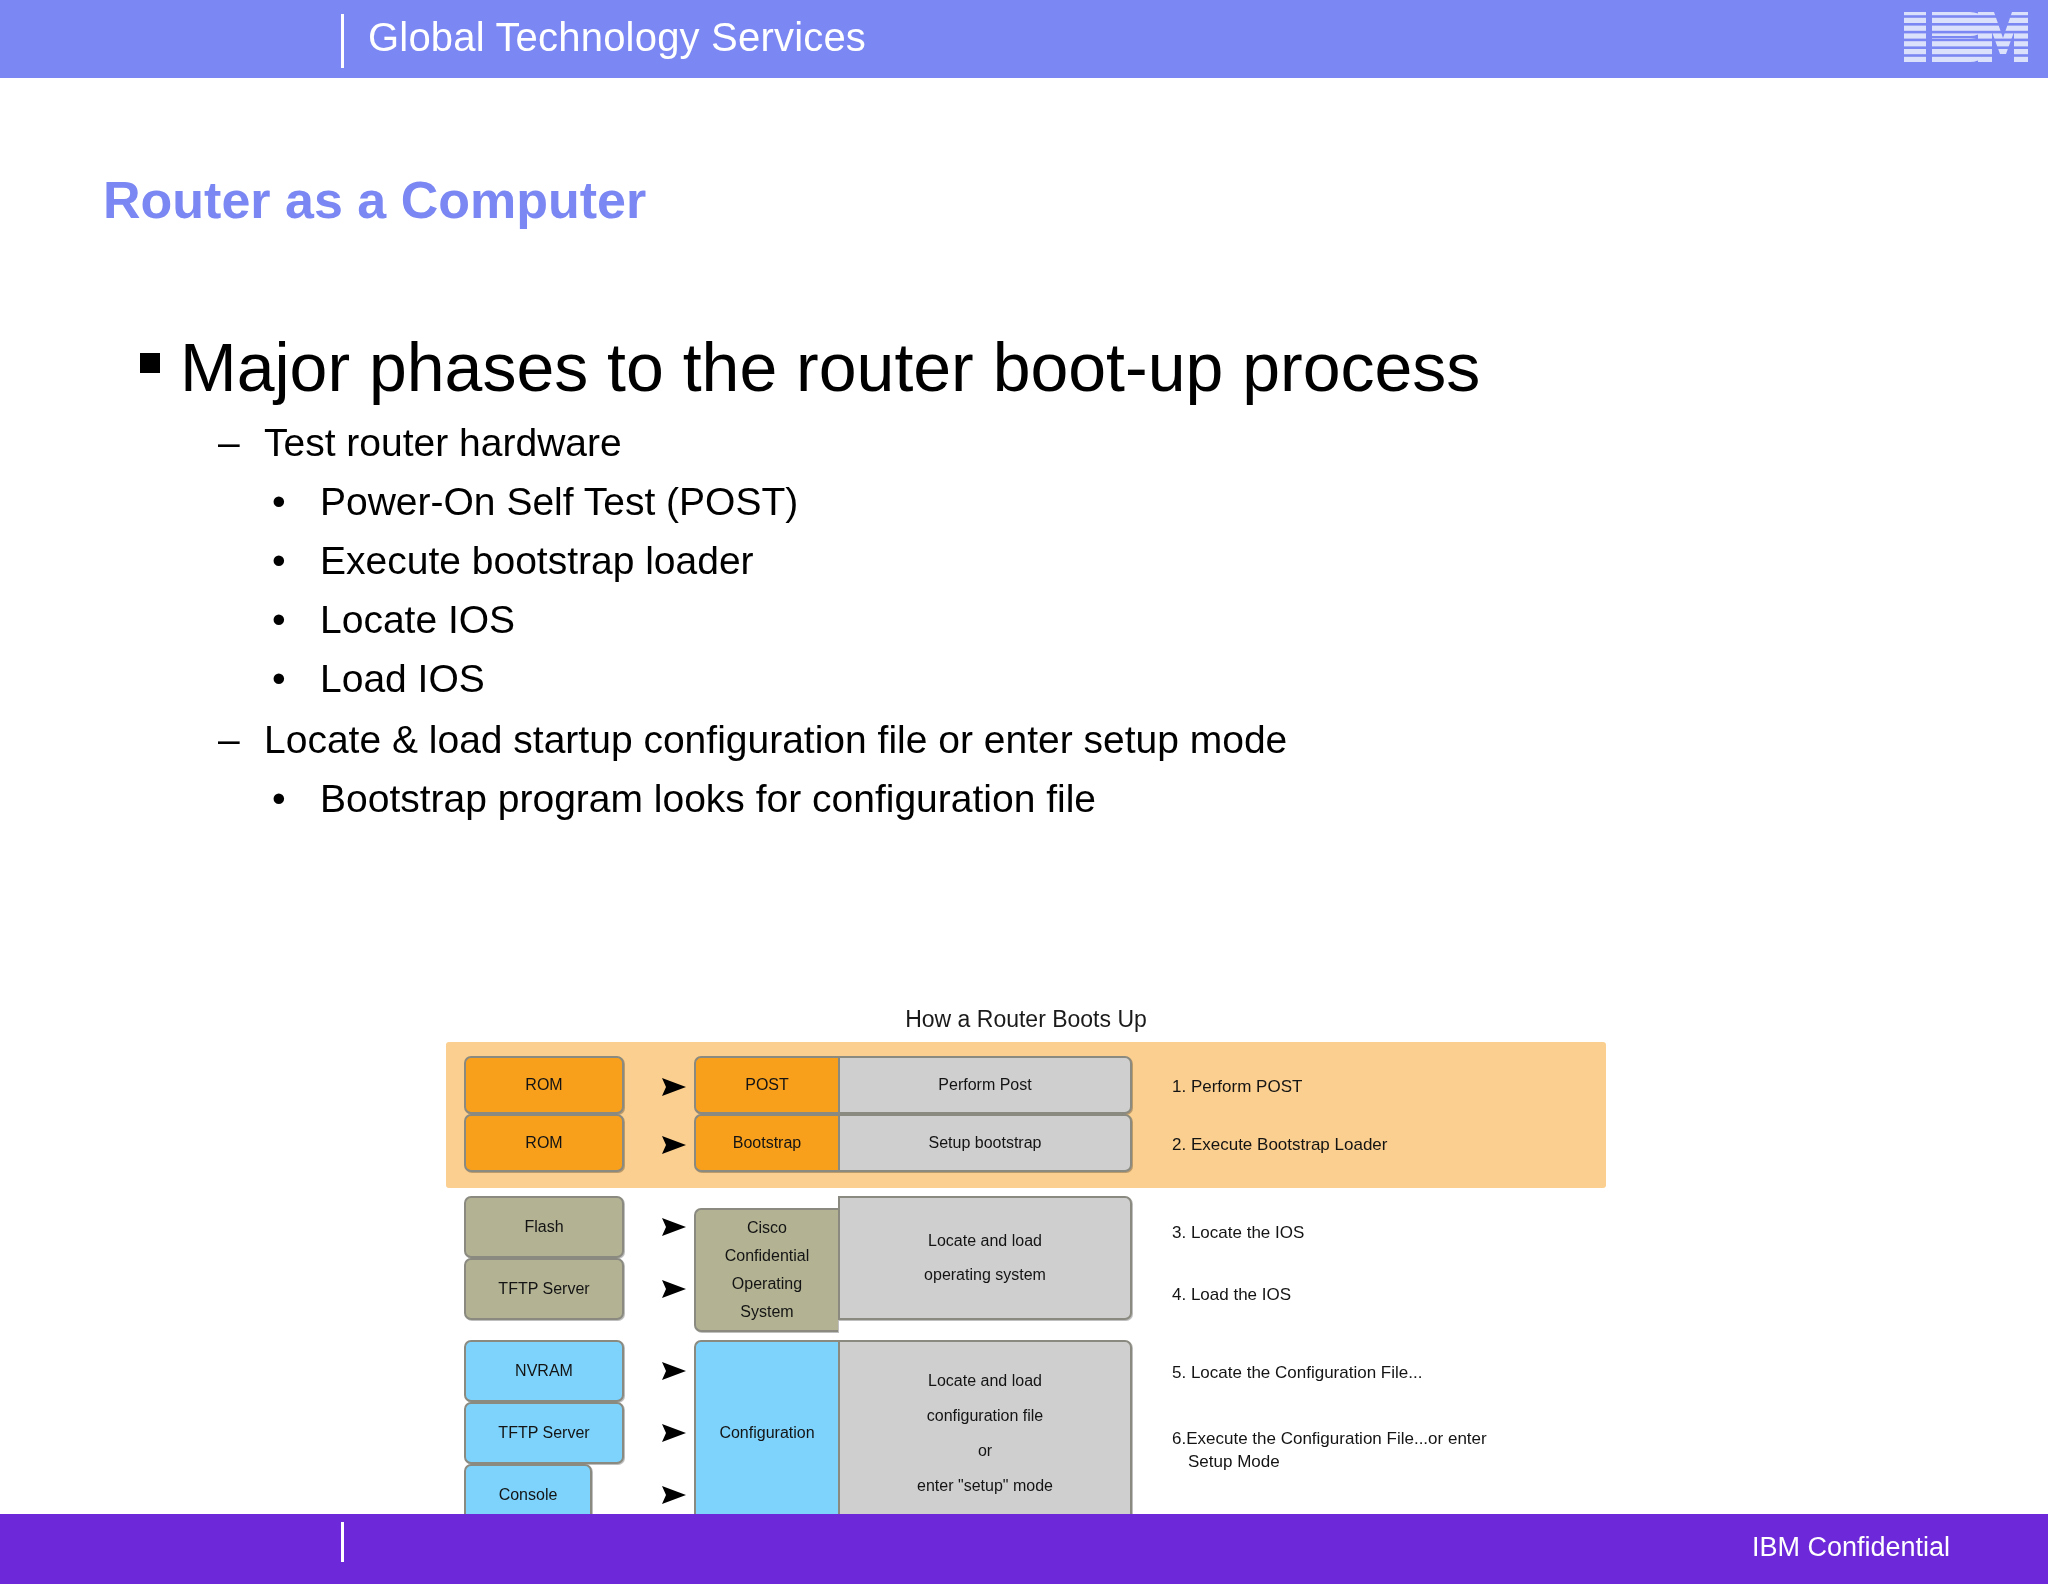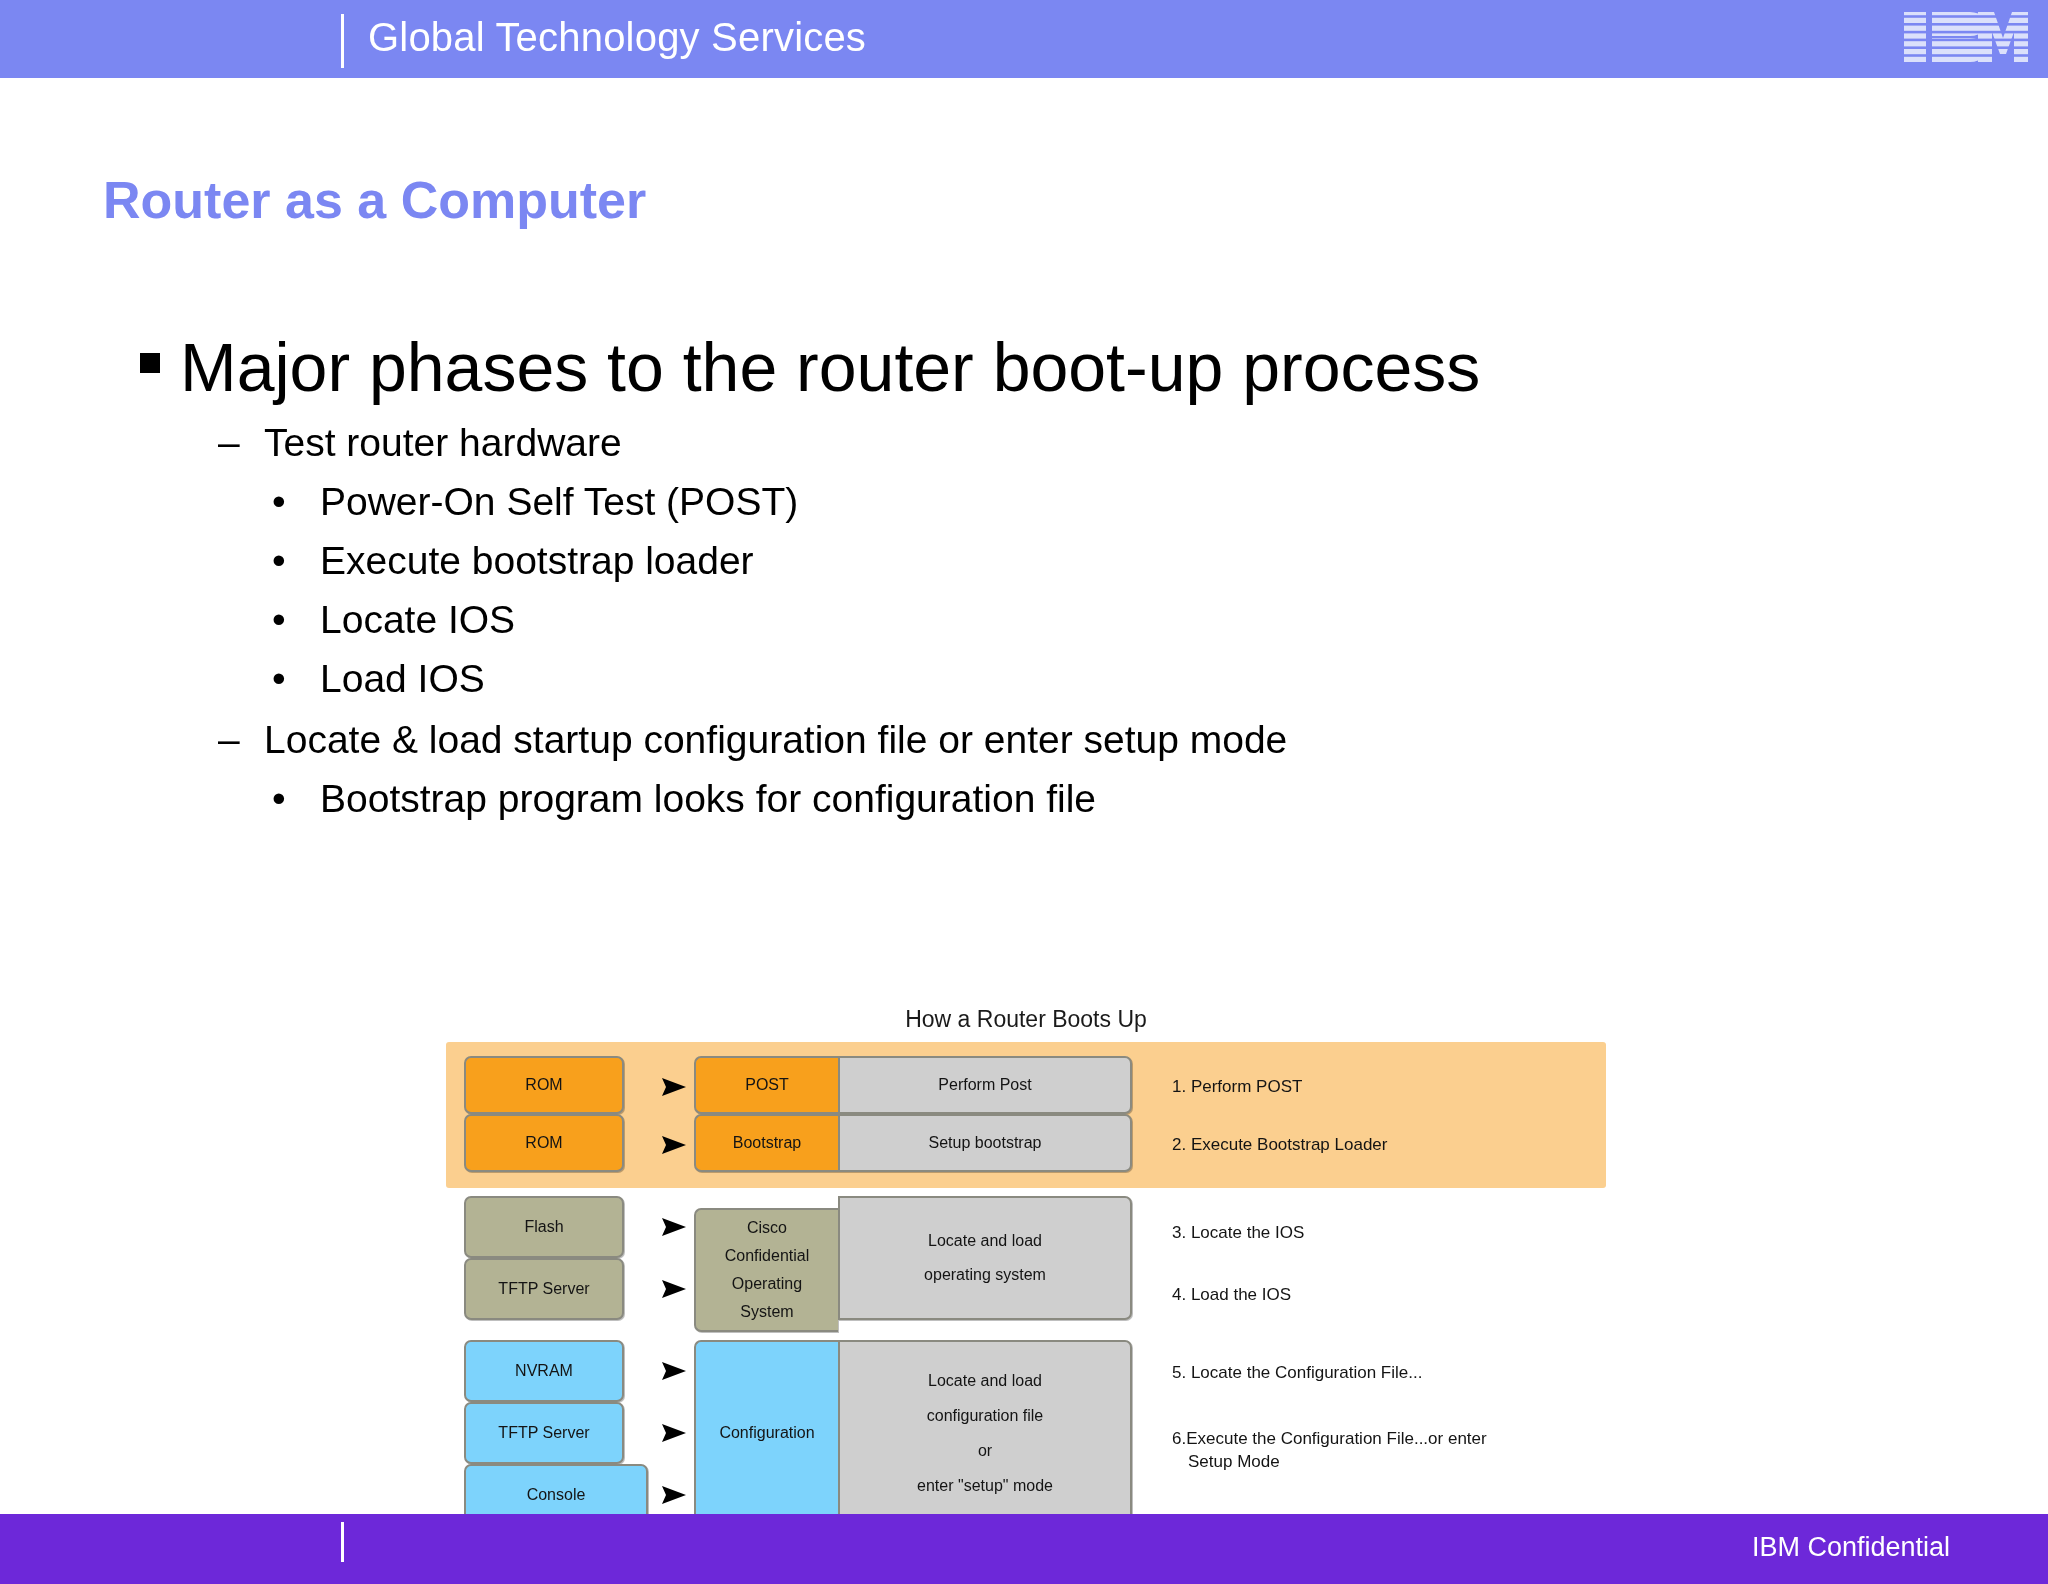--- a/index.html
+++ b/index.html
@@ -213,21 +213,21 @@
   <div class="bx c-gray sq-left" style="left:408px;top:196px;width:294px;height:124px;flex-direction:column;line-height:2.1;">
     <span>Locate and load</span>
     <span>operating system</span>
   </div>
 
   <div class="note" style="left:742px;top:222px;">3. Locate the IOS</div>
   <div class="note" style="left:742px;top:284px;">4. Load the IOS</div>
 
   <div class="bx c-teal" style="left:34px;top:340px;width:160px;height:62px;">NVRAM</div>
   <div class="bx c-teal" style="left:34px;top:402px;width:160px;height:62px;">TFTP Server</div>
-  <div class="bx c-teal" style="left:34px;top:464px;width:184px;height:62px;">Console</div>
+  <div class="bx c-teal" style="left:34px;top:464px;width:128px;height:62px;">Console</div>
 
   <div class="arrow" style="left:198px;top:356px;">
     <svg width="62" height="30" viewBox="0 0 62 30">
         <path d="M2 15 h36 l-4 -9 l24 9 l-24 9 l4 -9 z" fill="#000"></path>
       </svg>
   </div>
   <div class="arrow" style="left:198px;top:418px;">
     <svg width="62" height="30" viewBox="0 0 62 30">
         <path d="M2 15 h36 l-4 -9 l24 9 l-24 9 l4 -9 z" fill="#000"></path>
       </svg>

